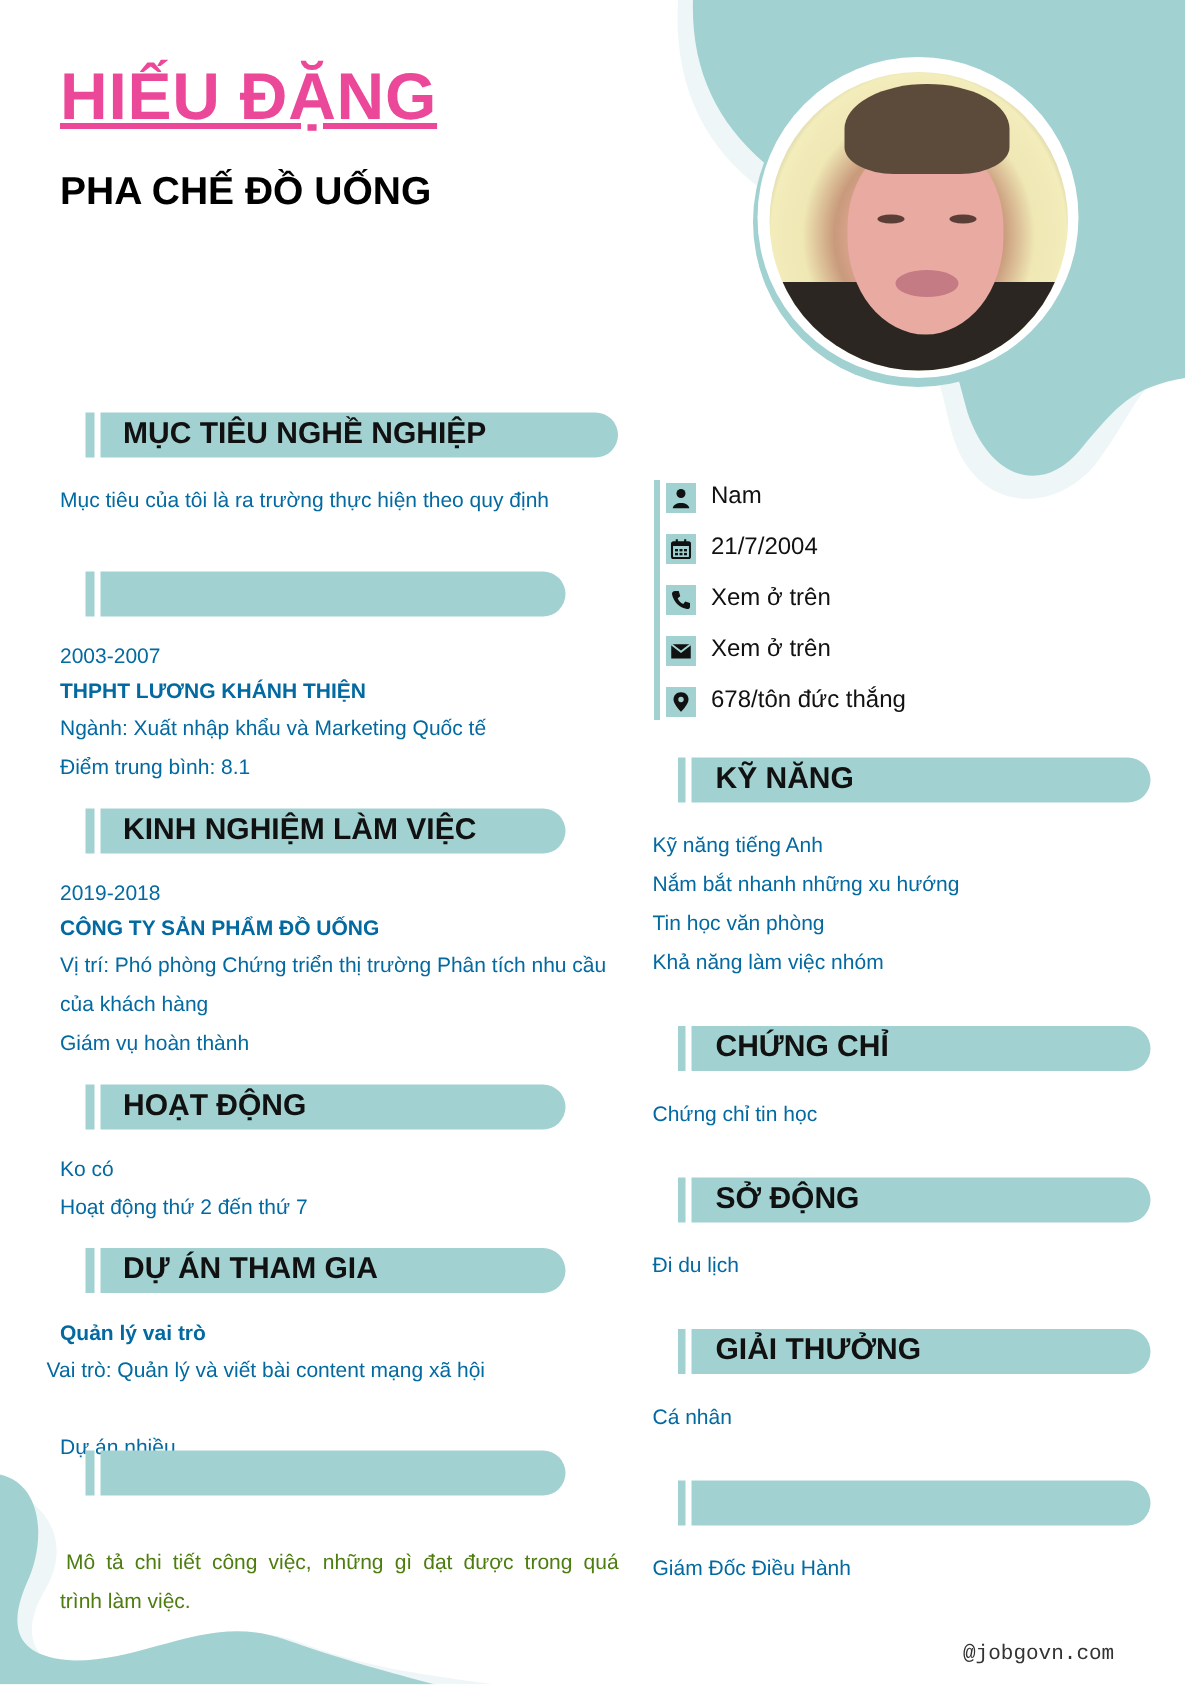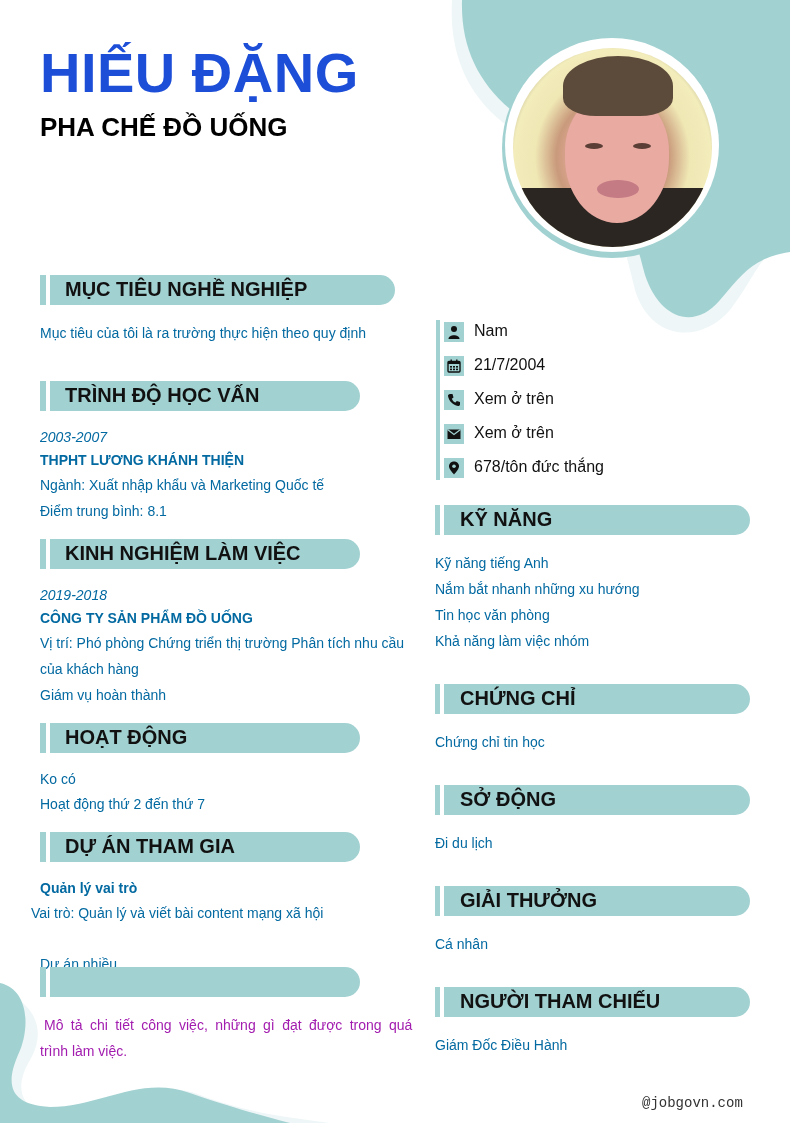--- a/index.html
+++ b/index.html
@@ -3,42 +3,42 @@
 <meta charset="utf-8">
 <style>
   * { margin: 0; padding: 0; box-sizing: border-box; }
   html, body { width: 790px; height: 1123px; background: #ffffff; overflow: hidden; }
   body { position: relative; font-family: "Liberation Sans", sans-serif; color: #111; }
 
   .blob { position: absolute; }
   #top-blob { left: 440px; top: 0; width: 350px; height: 340px; }
   #bottom-blob { left: 0; top: 975px; width: 330px; height: 148px; }
 
-  .name { position: absolute; left: 40px; top: 40px; font-size: 56px; font-weight: bold; letter-spacing: 0.5px; color: #1d4ed8; }
+  .name { position: absolute; left: 40px; top: 40px; font-size: 44px; font-weight: bold; letter-spacing: 0.5px; color: #ec4899; text-decoration: underline; }
   .role { position: absolute; left: 40px; top: 112px; font-size: 26px; font-weight: bold; color: #000; }
 
   .avatar-ring { position: absolute; left: 502px; top: 38px; width: 220px; height: 220px; border-radius: 50%; background: #a2d1d1; }
   .avatar-white { position: absolute; left: 505px; top: 38px; width: 214px; height: 214px; border-radius: 50%; background: #fff; }
   .avatar { position: absolute; left: 513px; top: 48px; width: 199px; height: 199px; border-radius: 50%; overflow: hidden;
     background: radial-gradient(ellipse at 50% 55%, #e9a9a0 0%, #e3a896 28%, #c99a7c 40%, #efe7b4 55%, #f3ecbb 70%, #2a2520 100%); }
   .avatar .hair { position: absolute; left: 50px; top: 8px; width: 110px; height: 60px; border-radius: 50% 50% 30% 30%; background: #5c4a3a; }
   .avatar .shirt { position: absolute; left: 0; top: 140px; width: 199px; height: 70px; background: #2b2622; }
   .avatar .face { position: absolute; left: 52px; top: 45px; width: 104px; height: 130px; border-radius: 45% 45% 50% 50%; background: #e9aaa2; }
   .avatar .lips { position: absolute; left: 84px; top: 132px; width: 42px; height: 18px; border-radius: 50%; background: #c57b84; }
   .avatar .eye { position: absolute; top: 95px; width: 18px; height: 6px; border-radius: 50%; background: #5b3f36; }
 
-  .section-head { position: absolute; height: 30px; }
+  .section-head { position: absolute; height: 30px; margin-left: 17px; }
   .section-head .bar { position: absolute; left: 0; top: 0; width: 6px; height: 30px; background: #a2d1d1; }
   .section-head .pill { position: absolute; left: 10px; top: 0; height: 30px; background: #a2d1d1; border-radius: 0 16px 16px 0; }
   .section-head .title { position: absolute; left: 25px; top: 3px; font-size: 20px; font-weight: bold; color: #111; white-space: nowrap; }
 
   .txt { position: absolute; font-size: 14px; color: #0369a1; white-space: nowrap; }
-  .it { font-style: italic; }
+  .it { }
   .b { font-weight: bold; }
-  .muted { color: #a21caf; }
+  .muted { color: #4d7c0f; margin-top: 16px; }
 
   .contact-bar { position: absolute; left: 436px; top: 320px; width: 4px; height: 160px; background: #a2d1d1; }
   .cicon { position: absolute; left: 444px; width: 20px; height: 20px; background: #a2d1d1; display: flex; align-items: center; justify-content: center; }
   .ctext { position: absolute; left: 474px; font-size: 16px; color: #111; white-space: nowrap; }
 
   .footer { position: absolute; left: 642px; top: 1095px; font-family: "Liberation Mono", monospace; font-size: 14px; color: #333; }
 </style>
 </head>
 <body>
 
@@ -68,21 +68,20 @@
 <div class="section-head" style="left:40px; top:275px; width:356px;">
   <div class="bar"></div>
   <div class="pill" style="width:345px;"></div>
   <div class="title">MỤC TIÊU NGHỀ NGHIỆP</div>
 </div>
 <div class="txt" style="left:40px; top:325px;">Mục tiêu của tôi là ra trường thực hiện theo quy định</div>
 
 <div class="section-head" style="left:40px; top:381px; width:320px;">
   <div class="bar"></div>
   <div class="pill" style="width:310px;"></div>
-  <div class="title">TRÌNH ĐỘ HỌC VẤN</div>
 </div>
 <div class="txt it" style="left:40px; top:429px;">2003-2007</div>
 <div class="txt b" style="left:40px; top:452px;">THPHT LƯƠNG KHÁNH THIỆN</div>
 <div class="txt" style="left:40px; top:477px;">Ngành: Xuất nhập khẩu và Marketing Quốc tế</div>
 <div class="txt" style="left:40px; top:503px;">Điểm trung bình: 8.1</div>
 
 <div class="section-head" style="left:40px; top:539px; width:320px;">
   <div class="bar"></div>
   <div class="pill" style="width:310px;"></div>
   <div class="title">KINH NGHIỆM LÀM VIỆC</div>
@@ -193,17 +192,16 @@
 <div class="section-head" style="left:435px; top:886px; width:316px;">
   <div class="bar" style="width:5px;"></div>
   <div class="pill" style="left:9px; width:306px;"></div>
   <div class="title">GIẢI THƯỞNG</div>
 </div>
 <div class="txt" style="left:435px; top:936px;">Cá nhân</div>
 
 <div class="section-head" style="left:435px; top:987px; width:316px;">
   <div class="bar" style="width:5px;"></div>
   <div class="pill" style="left:9px; width:306px;"></div>
-  <div class="title">NGƯỜI THAM CHIẾU</div>
 </div>
 <div class="txt" style="left:435px; top:1037px;">Giám Đốc Điều Hành</div>
 
 <div class="footer">@jobgovn.com</div>
 
 </body></html>

